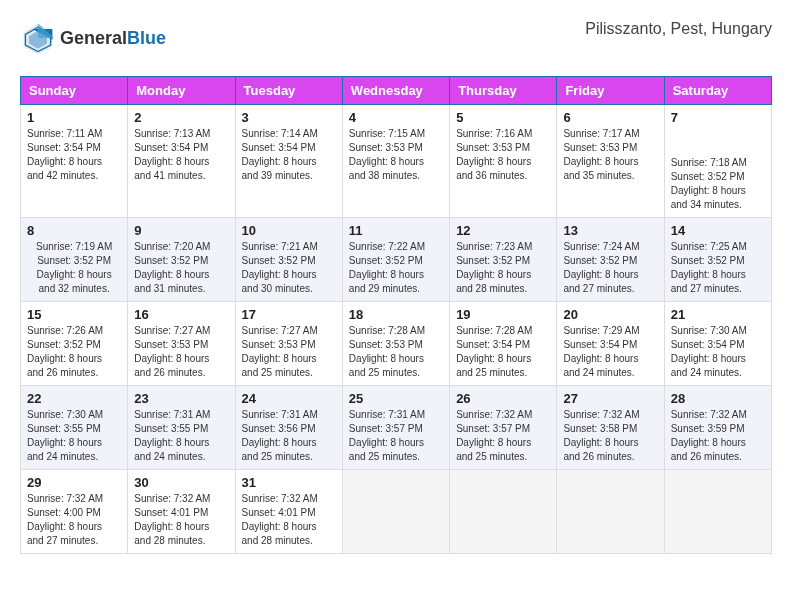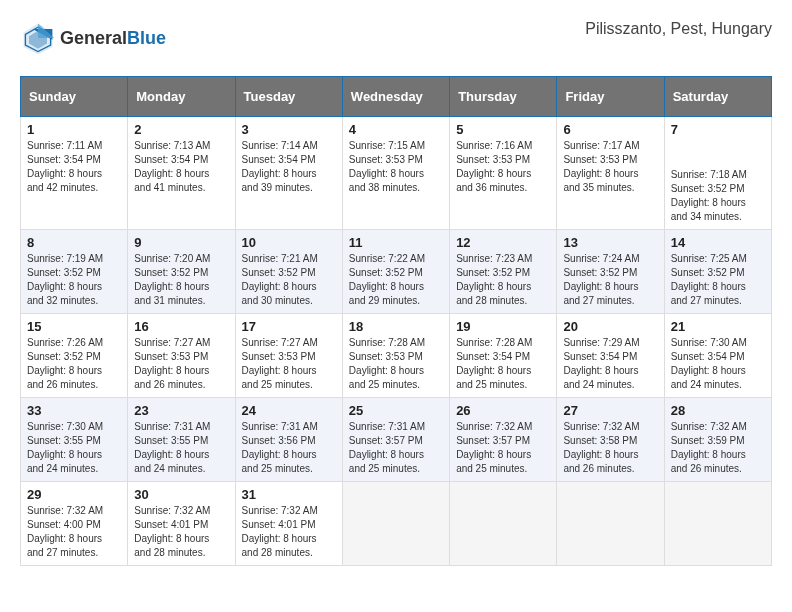--- a/index.html
+++ b/index.html
@@ -28,24 +28,24 @@
       height: 36px;
     }
     .title-block { text-align: right; }
     .month-title { font-size: 36px; font-weight: bold; color: #222; }
     .location { font-size: 16px; color: #444; }
     .calendar {
       width: 100%;
       border-collapse: collapse;
     }
     .calendar th {
-      background-color: #737373;
+      background-color: #d946ef;
       color: #fff;
       text-align: left;
-      padding: 12px 8px;
+      padding: 6px 8px;
       font-size: 13px;
       font-weight: bold;
       border: 1px solid #1a6faf;
     }
     .calendar td {
       vertical-align: top;
       padding: 5px 6px;
       font-size: 10.5px;
       color: #222;
       border: 1px solid #ddd;
@@ -155,21 +155,21 @@
           <div class="day-number">7</div>
           <div class="day-info" style="white-space: pre-line; margin-top: 31px;">Sunrise: 7:18 AM
 Sunset: 3:52 PM
 Daylight: 8 hours
 and 34 minutes.</div>
         </td>
       </tr>
       <tr>
         <td>
           <div class="day-number">8</div>
-          <div class="day-info" style="white-space: pre-line;">Sunrise: 7:19 AM
+          <div class="day-info" style="white-space: pre-line; text-align: center;">Sunrise: 7:19 AM
 Sunset: 3:52 PM
 Daylight: 8 hours
 and 32 minutes.</div>
         </td>
         <td>
           <div class="day-number">9</div>
           <div class="day-info" style="white-space: pre-line;">Sunrise: 7:20 AM
 Sunset: 3:52 PM
 Daylight: 8 hours
 and 31 minutes.</div>
@@ -256,21 +256,21 @@
         <td>
           <div class="day-number">21</div>
           <div class="day-info" style="white-space: pre-line;">Sunrise: 7:30 AM
 Sunset: 3:54 PM
 Daylight: 8 hours
 and 24 minutes.</div>
         </td>
       </tr>
       <tr>
         <td>
-          <div class="day-number">33</div>
+          <div class="day-number">22</div>
           <div class="day-info" style="white-space: pre-line;">Sunrise: 7:30 AM
 Sunset: 3:55 PM
 Daylight: 8 hours
 and 24 minutes.</div>
         </td>
         <td>
           <div class="day-number">23</div>
           <div class="day-info" style="white-space: pre-line;">Sunrise: 7:31 AM
 Sunset: 3:55 PM
 Daylight: 8 hours

